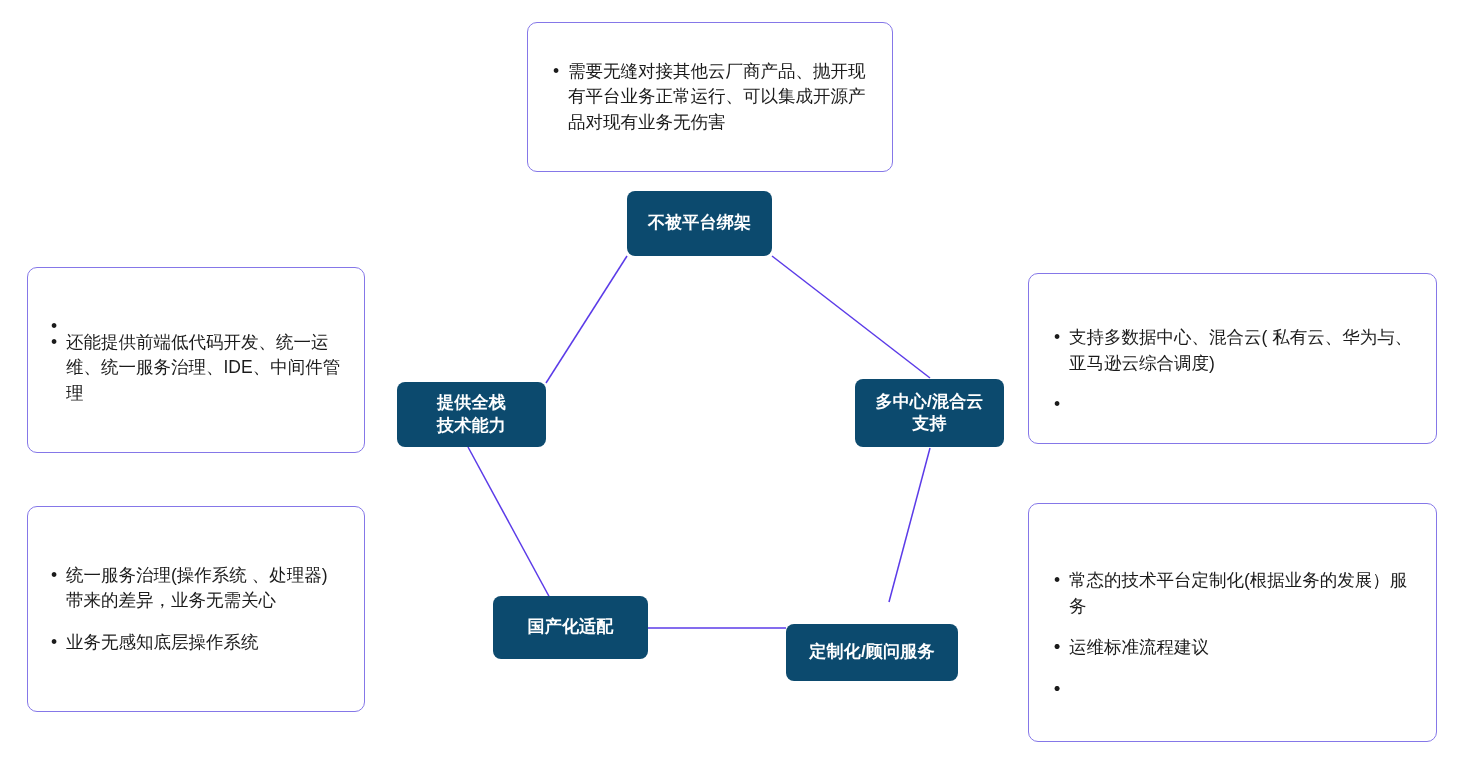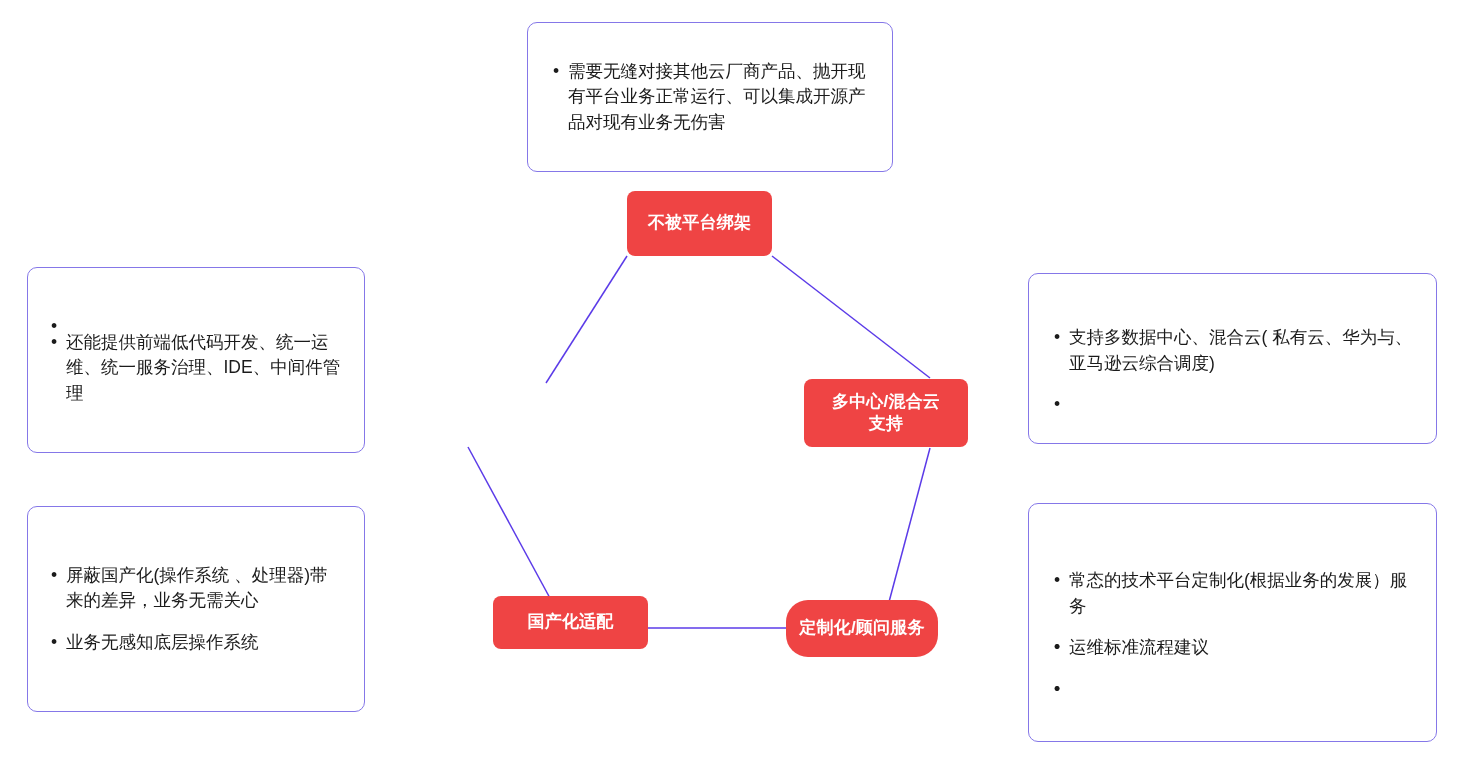--- a/index.html
+++ b/index.html
@@ -64,21 +64,21 @@
     top: 0;
     line-height: 1.46;
     font-size: 17.5px;
   }
 
   
   .node {
     position: absolute;
     z-index: 3;
     box-sizing: border-box;
-    background: #ef4444;
+    background: #0c4a6e;
     border-radius: 8px;
     color: #ffffff;
     font-weight: bold;
     font-size: 17px;
     line-height: 1.32;
     display: flex;
     align-items: center;
     justify-content: center;
     text-align: center;
     white-space: pre-line;
@@ -116,21 +116,21 @@
         <span class="bullet">•</span>
         <span>还能提供前端低代码开发、统一运维、统一服务治理、IDE、中间件管理</span>
       </li>
     </ul>
   </div>
 
   <div class="callout" style="left:27px; top:506px; width:338px; height:206px; padding:0 20px;">
     <ul>
       <li>
         <span class="bullet">•</span>
-        <span>屏蔽国产化(操作系统 、处理器)带来的差异，业务无需关心</span>
+        <span>统一服务治理(操作系统 、处理器)带来的差异，业务无需关心</span>
       </li>
       <li>
         <span class="bullet">•</span>
         <span>业务无感知底层操作系统</span>
       </li>
     </ul>
   </div>
 
   <div class="callout" style="left:1028px; top:273px; width:409px; height:171px; padding:0 22px;">
     <ul>
@@ -161,21 +161,23 @@
         <span class="bullet">•</span>
       </li>
       <li>
         <span class="bullet">•</span>
       </li>
     </ul>
   </div>
 
   <div class="node" style="left:627px; top:191px; width:145px; height:65px;">不被平台绑架</div>
 
+  <div class="node" style="left:397px; top:382px; width:149px; height:65px;">提供全栈
+技术能力</div>
 
-  <div class="node" style="left:804px; top:379px; width:164px; height:68px;">多中心/混合云
+  <div class="node" style="left:855px; top:379px; width:149px; height:68px;">多中心/混合云
 支持</div>
 
-  <div class="node" style="left:493px; top:596px; width:155px; height:53px;">国产化适配</div>
+  <div class="node" style="left:493px; top:596px; width:155px; height:63px;">国产化适配</div>
 
-  <div class="node" style="left:786px; top:600px; width:152px; height:57px;border-radius:22px;">定制化/顾问服务</div>
+  <div class="node" style="left:786px; top:624px; width:172px; height:57px;">定制化/顾问服务</div>
 
 </div>
 
 </body></html>

